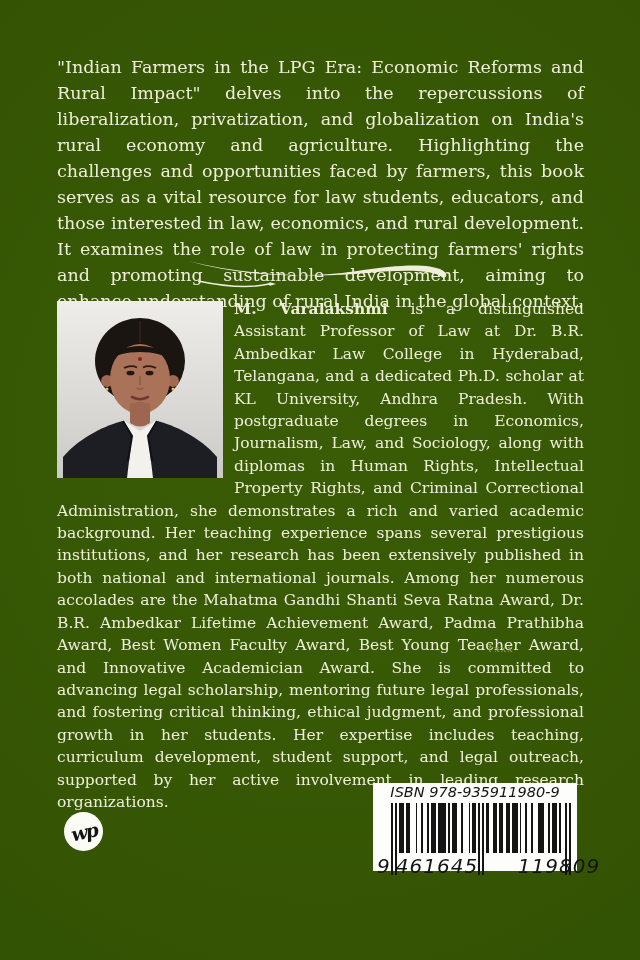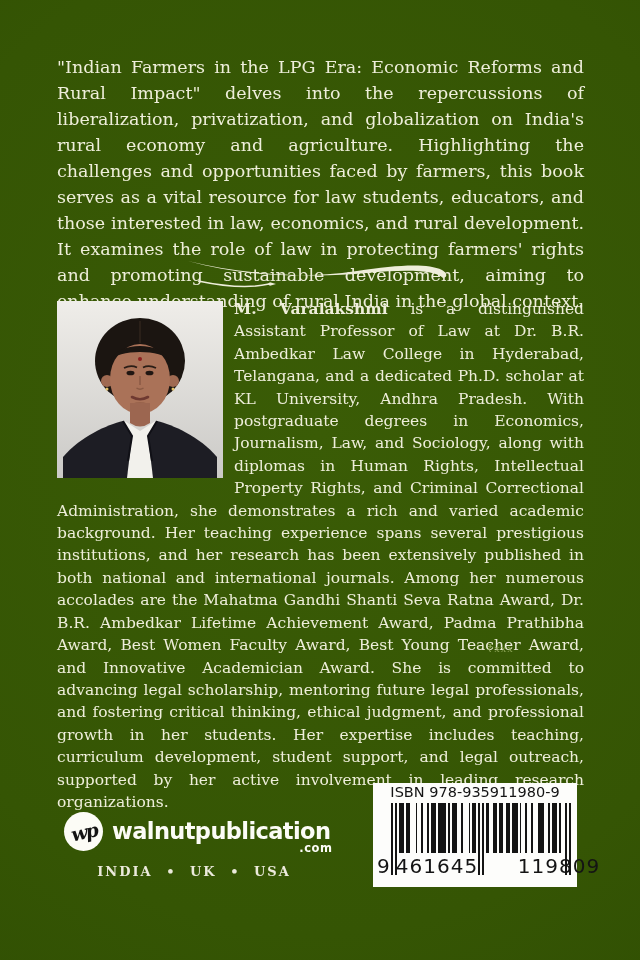--- a/index.html
+++ b/index.html
@@ -46,22 +46,22 @@
     position:absolute;right:-2px;bottom:-12px;
     font-size:11.5px;letter-spacing:0.5px;font-weight:bold;color:#fcfcf6;
   }
   .pub-regions{
     margin-top:13px;text-align:center;
     font-family:"DejaVu Serif",serif;font-weight:bold;
     font-size:13px;letter-spacing:2px;word-spacing:7px;color:#eceadc;
   }
   
   .barcode-box{
-    position:absolute;left:373px;top:783px;width:204px;height:104px;background:#fdfdfb;
-    font-family:"DejaVu Sans",sans-serif;color:#111;
+    position:absolute;left:373px;top:783px;width:204px;height:88px;background:#fdfdfb;
+    font-family:"DejaVu Sans",sans-serif;color:#111;font-style:italic;
   }
   .bc-label{position:absolute;top:1px;left:0;right:0;text-align:center;font-size:14.5px;color:#141414;}
   .bc-bars{position:absolute;top:20px;left:18px;height:72px;display:flex;align-items:flex-start;}
   .bc-digit{position:absolute;top:71px;font-size:20px;color:#141414;letter-spacing:1px;}
   .bc-d0{left:4px;}
   .bc-d1{left:64px;transform:translateX(-50%);}
   .bc-d2{left:153px;transform:translateX(-50%);margin-left:33px;}
 </style>
 </head>
 <body>
@@ -113,26 +113,21 @@
       </span><b>M. Varalakshmi</b><span> is a distinguished Assistant Professor of Law at Dr. B.R. Ambedkar Law College in Hyderabad, Telangana, and a dedicated Ph.D. scholar at KL University, Andhra Pradesh. With postgraduate degrees in Economics, Journalism, Law, and Sociology, along with diplomas in Human Rights, Intellectual Property Rights, and Criminal Correctional Administration, she demonstrates a rich and varied academic background. Her teaching experience spans several prestigious institutions, and her research has been extensively published in both national and international journals. Among her numerous accolades are the Mahatma Gandhi Shanti Seva Ratna Award, Dr. B.R. Ambedkar Lifetime Achievement Award, Padma Prathibha Award, Best Women Faculty Award, Best Young Teacher Award, and Innovative Academician Award. She is committed to advancing legal scholarship, mentoring future legal professionals, and fostering critical thinking, ethical judgment, and professional growth in her students. Her expertise includes teaching, curriculum development, student support, and legal outreach, supported by her active involvement in leading research organizations.</span>
   </p>
 
   <span class="price-watermark">₹xxx</span>
 
   <div class="publisher">
     <div class="pub-row">
       <div class="pub-circle">
         <span>wp</span>
       </div>
-      <div class="pub-name">
-        <span>walnutpublication</span>
-        <span class="pub-com">.com</span>
-      </div>
     </div>
-    <div class="pub-regions">INDIA • UK • USA</div>
   </div>
 
   <div class="barcode-box">
     <div class="bc-label">ISBN 978-935911980-9</div>
     <div class="bc-bars">
         <span style="display: inline-block; width: 1.9px; height: 72px; background: rgb(20, 20, 20);"></span>
         <span style="display: inline-block; width: 1.9px; height: 72px; background: transparent;"></span>
         <span style="display: inline-block; width: 1.9px; height: 72px; background: rgb(20, 20, 20);"></span>
         <span style="display: inline-block; width: 1.9px; height: 50px; background: transparent;"></span>
         <span style="display: inline-block; width: 1.9px; height: 50px; background: rgb(20, 20, 20);"></span>

